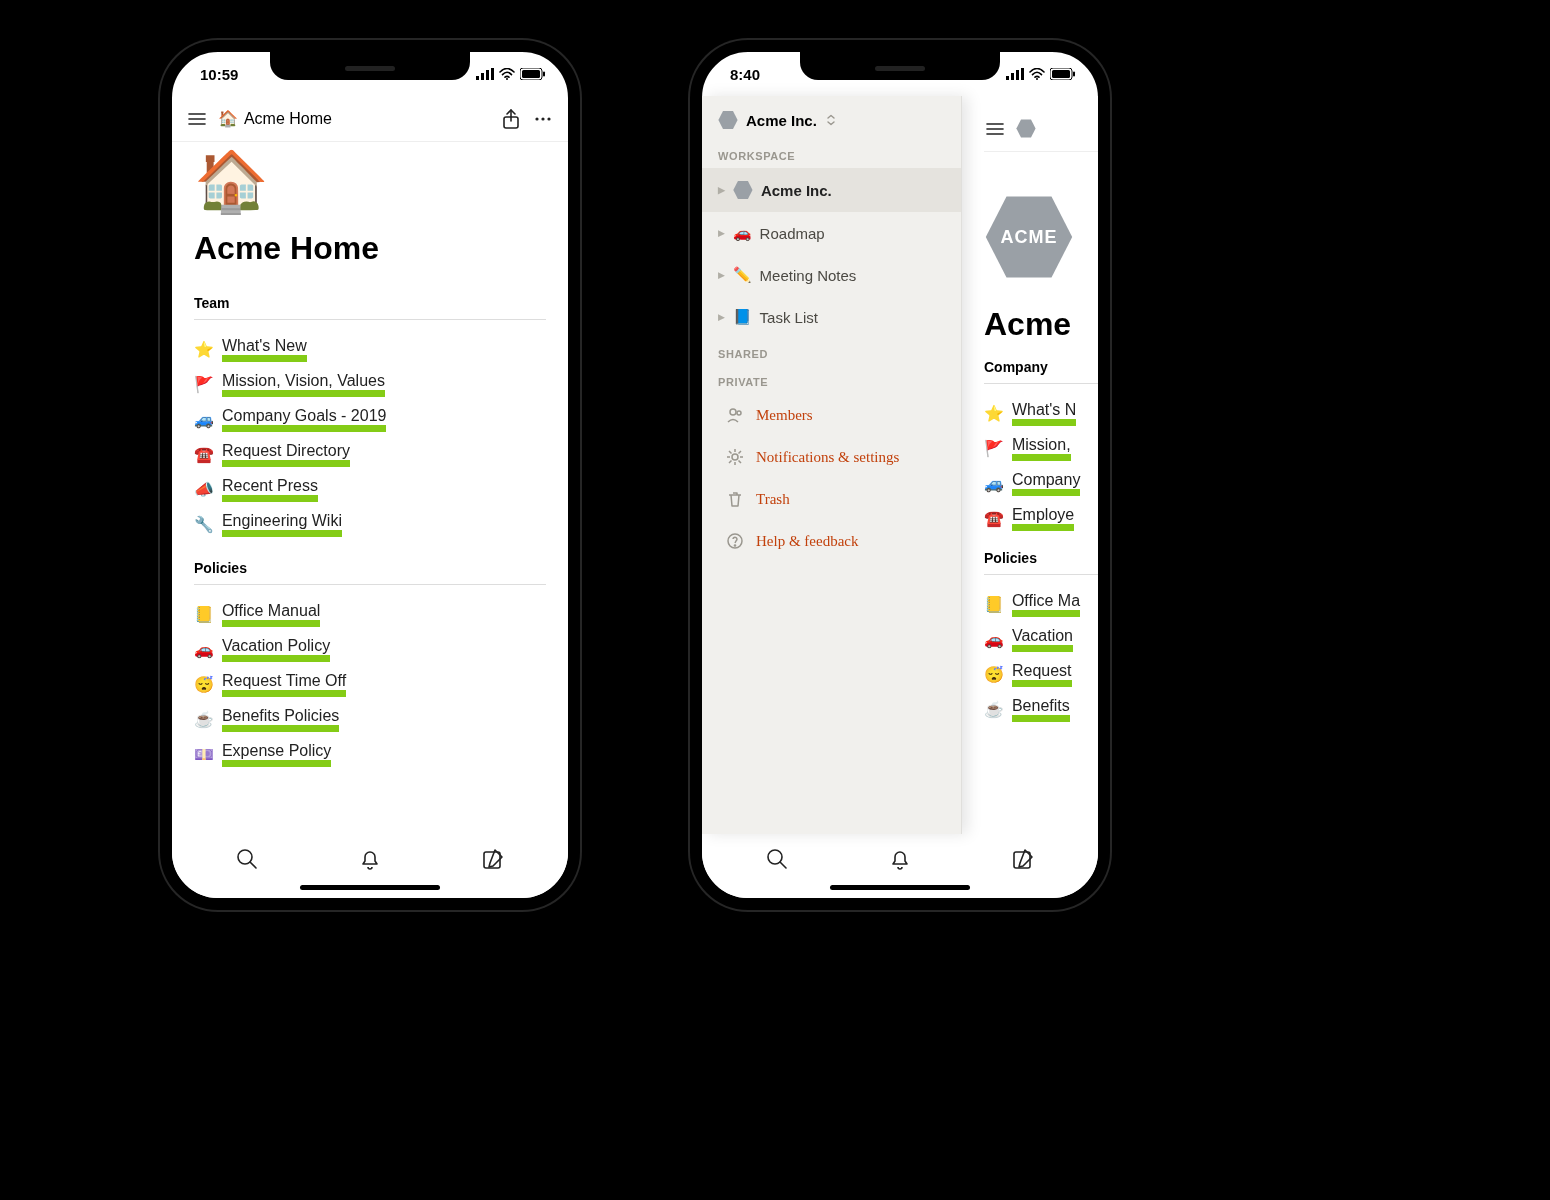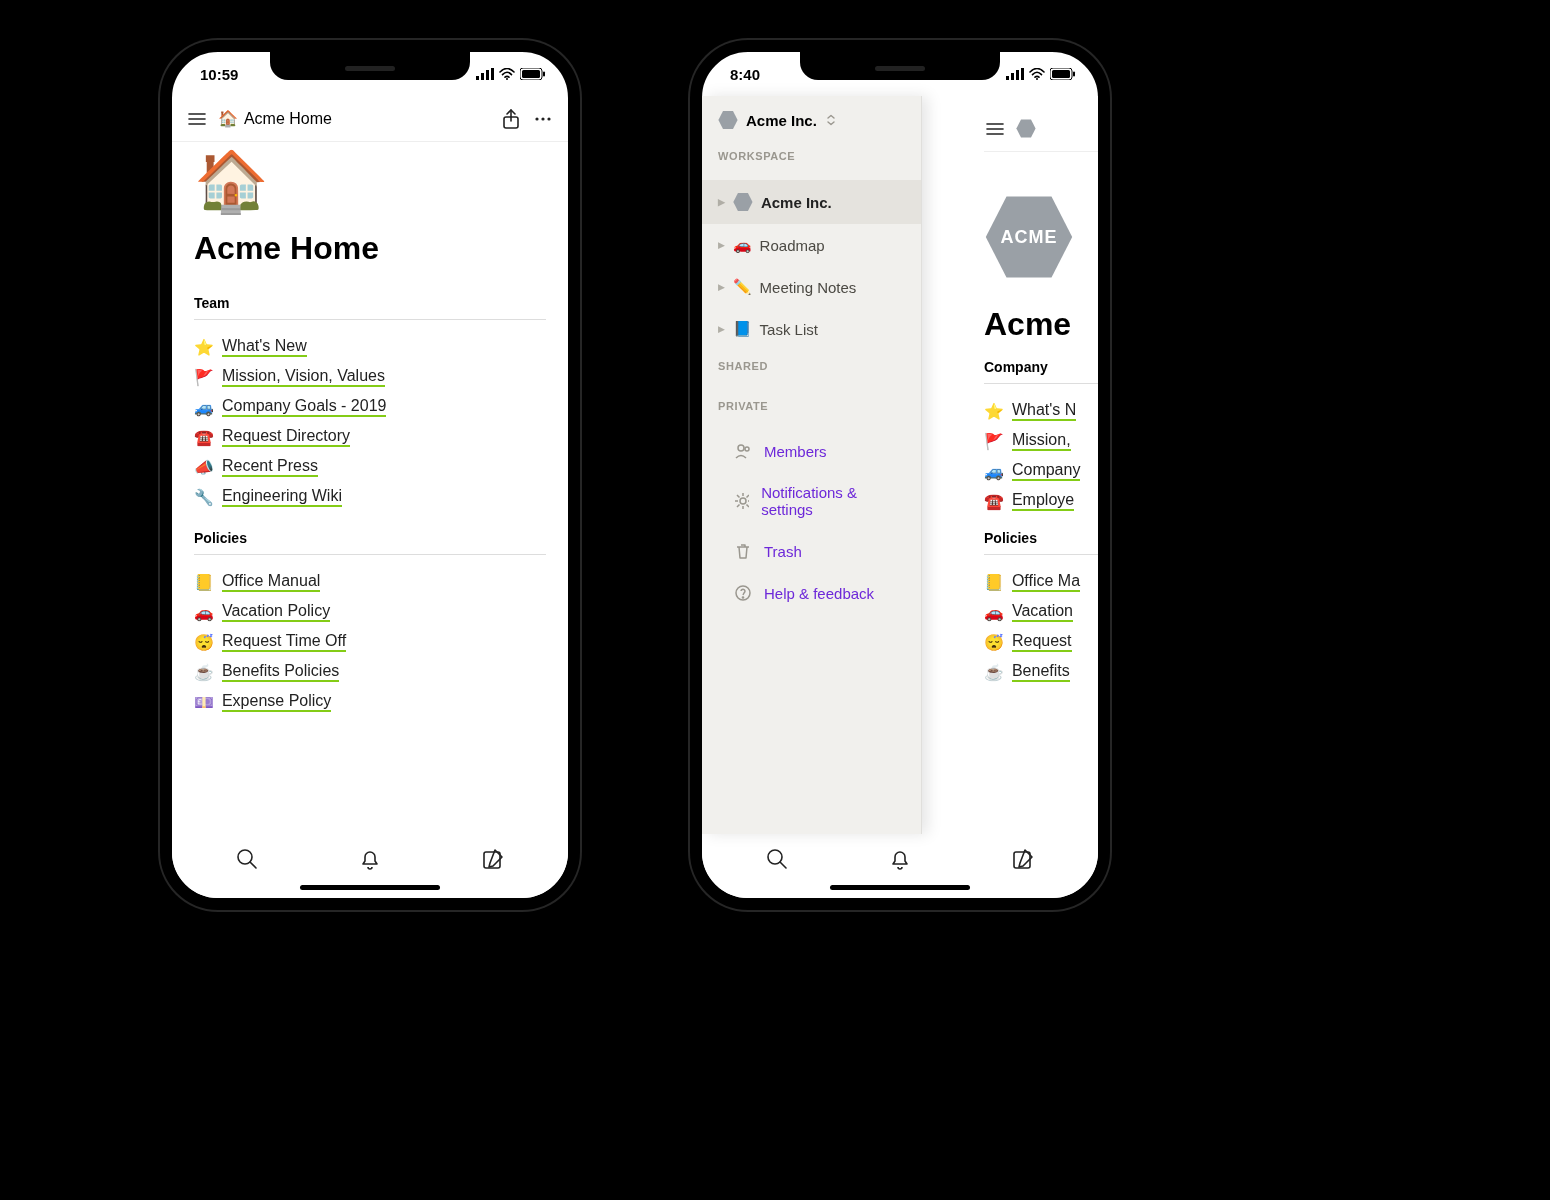--- a/index.html
+++ b/index.html
@@ -67,61 +67,61 @@
   }
   .rule {
     border:none; border-top:1px solid #ddd; margin:4px 0 12px 0;
   }
   .link-row {
     display:flex; align-items:center; gap:8px;
     font-size:16px;
     padding:5px 0;
     color:#222;
   }
-  .link-row .label { border-bottom:2px solid #84cc16; }
+  .link-row .label { border-bottom:7px solid #84cc16; }
 
   .bottombar {
     position:absolute; left:0; right:0; bottom:0; height:64px;
     display:flex; justify-content:space-around; align-items:center;
     padding:0 14px 14px 14px;
     background:#fff;
   }
 
   
   .sidebar-pane {
     position:absolute; top:44px; left:0; bottom:64px;
-    width:220px;
+    width:260px;
     background:#f1f0ed;
     border-right:1px solid rgba(0,0,0,0.07);
     box-shadow: 6px 0 14px rgba(0,0,0,.1);
     z-index:5;
     font-size:15px;
     overflow:hidden;
   }
   .content-pane2 {
     position:absolute; top:44px; left:260px; right:-200px; bottom:64px;
     padding:10px 22px;
     background:#fff;
   }
   .ws-header { display:flex; align-items:center; gap:8px; padding:14px 16px 10px 16px; font-weight:600; }
   .sb-section-label {
-    padding:10px 16px 18px 16px;
+    padding:10px 16px 6px 16px;
     font-size:11px; letter-spacing:0.6px; color:#9a978f; font-weight:600;
   }
   .sb-row {
     display:flex; align-items:center; gap:8px;
     padding:12px 16px;
     color:#4b4943;
   }
   .sb-row.active { background:#e5e3de; font-weight:600; color:#222;}
   .tri { font-size:9px; color:#b0aea6;}
   .sb-add { color:#9a978f;}
   .sb-footer-row {
     display:flex; align-items:center; gap:12px;
-    padding:12px 32px; color:#6d28d9;
+    padding:12px 24px; color:#c2410c;font-family:Liberation Serif, serif;
   }
   .sb-footer-row svg { stroke:#9a978f; fill:none; stroke-width:1.6;}
 
   
   .right-mini-top {
     display:flex; align-items:center; gap:10px; height:46px; border-bottom:1px solid #eee;
   }
 
   .acme-logo {
     width:90px; height:90px; background:#9aa0a6;

